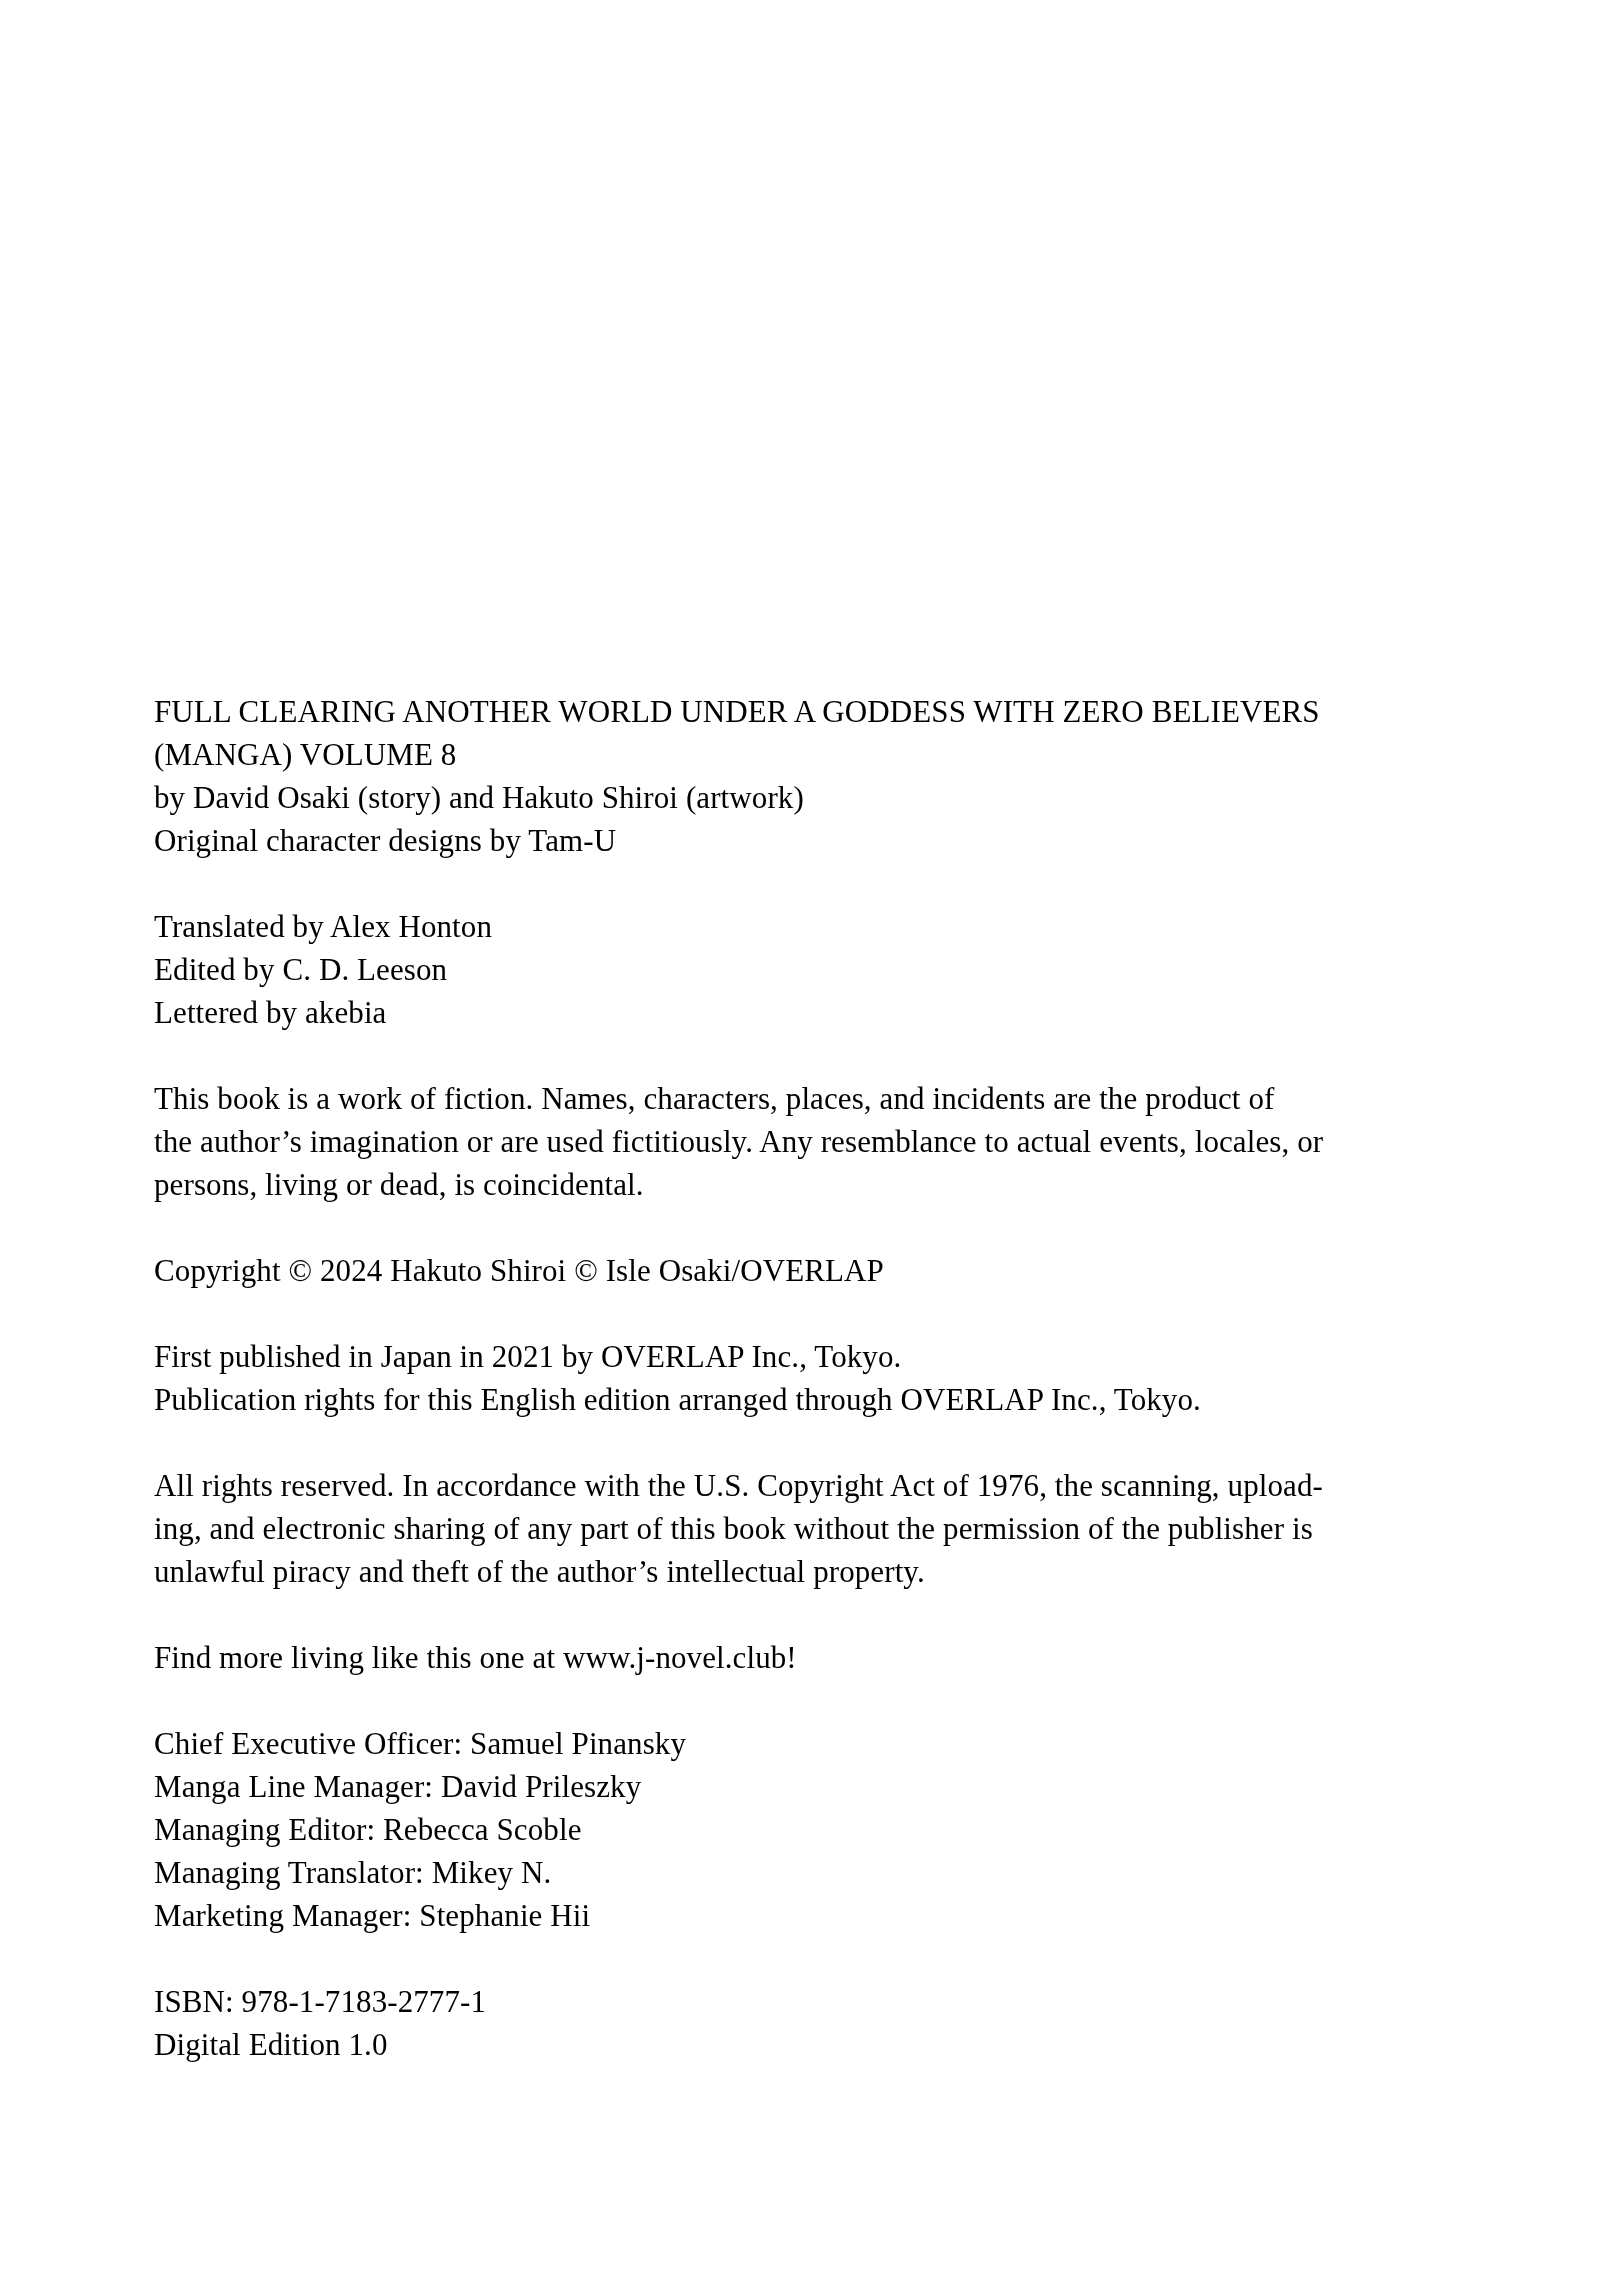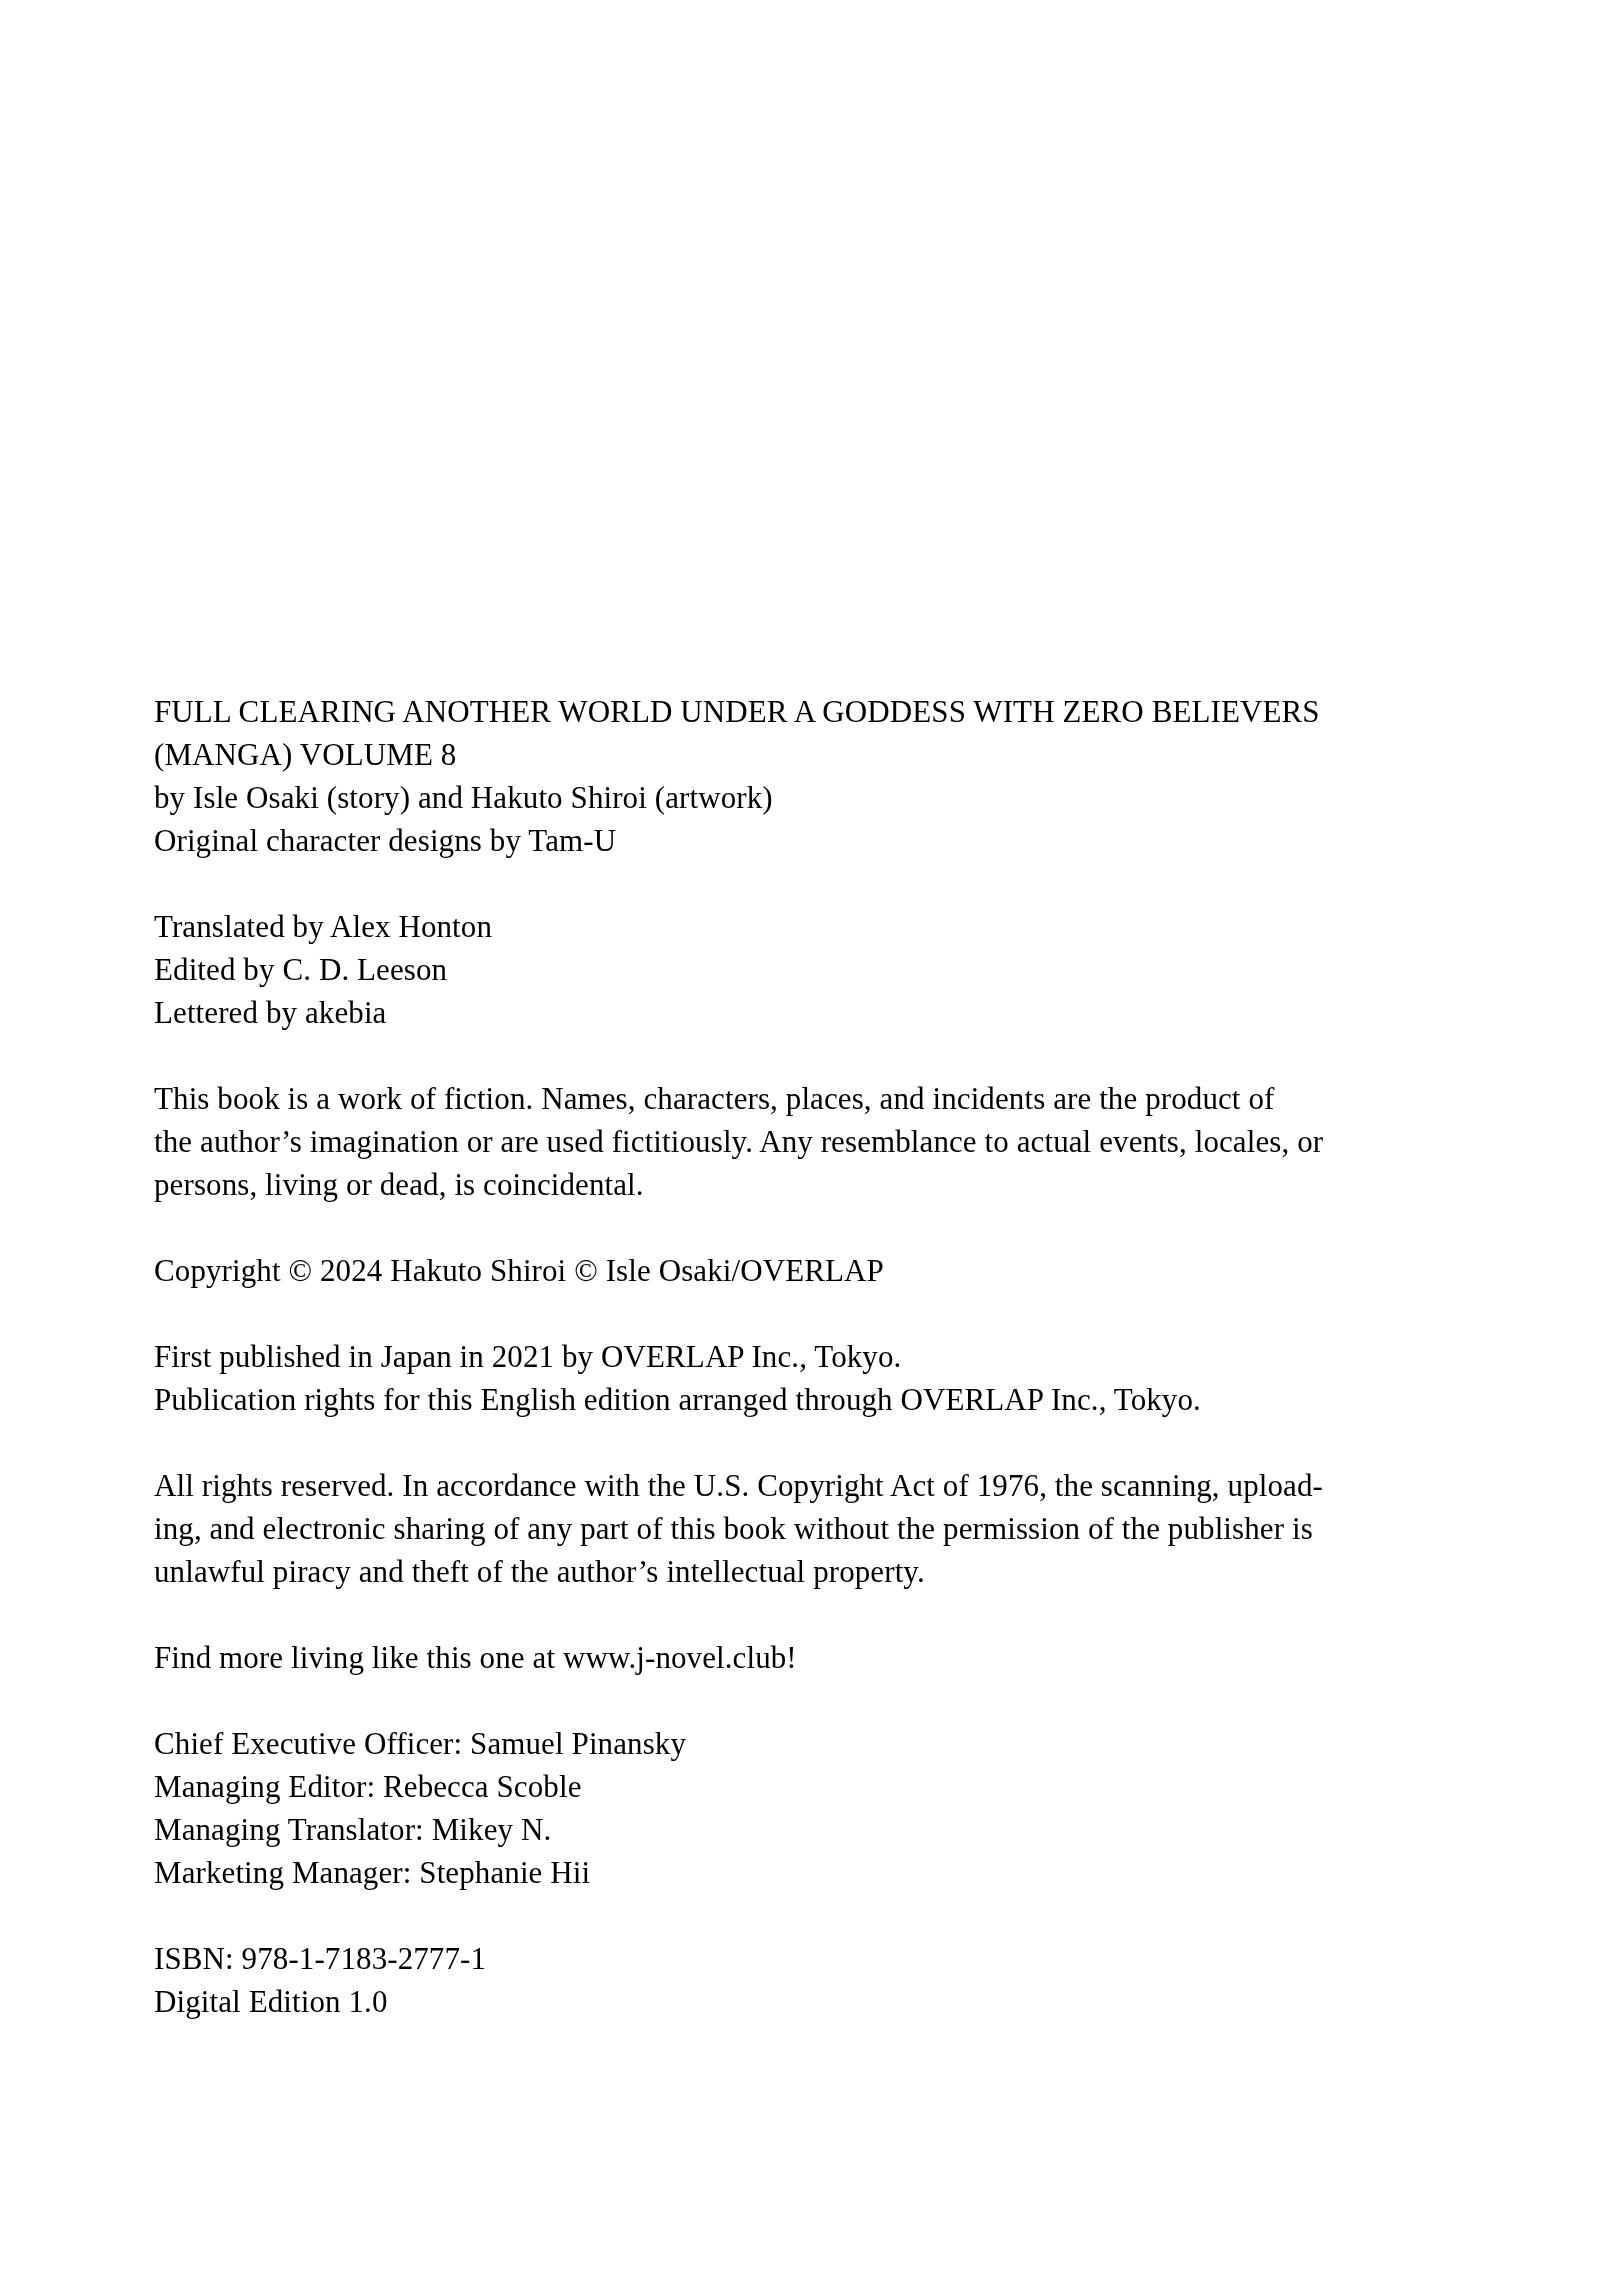--- a/index.html
+++ b/index.html
@@ -38,21 +38,21 @@
 </style>
 </head>
 <body>
 
 <div class="page">
   <div class="colophon">
 
     <div class="block">
       <div class="line">FULL CLEARING ANOTHER WORLD UNDER A GODDESS WITH ZERO BELIEVERS</div>
       <div class="line">(MANGA) VOLUME 8</div>
-      <div class="line">by Isle Osaki (story) and Hakuto Shiroi (artwork)</div>
+      <div class="line">by David Osaki (story) and Hakuto Shiroi (artwork)</div>
       <div class="line">Original character designs by Tam-U</div>
     </div>
 
     <div class="block">
       <div class="line">Translated by Alex Honton</div>
       <div class="line">Edited by C. D. Leeson</div>
       <div class="line">Lettered by akebia</div>
     </div>
 
     <div class="block">
@@ -75,20 +75,21 @@
       <div class="line">ing, and electronic sharing of any part of this book without the permission of the publisher is</div>
       <div class="line">unlawful piracy and theft of the author’s intellectual property.</div>
     </div>
 
     <div class="block">
       <div class="line">Find more living like this one at www.j-novel.club!</div>
     </div>
 
     <div class="block">
       <div class="line">Chief Executive Officer: Samuel Pinansky</div>
+      <div class="line">Manga Line Manager: David Prileszky</div>
       <div class="line">Managing Editor: Rebecca Scoble</div>
       <div class="line">Managing Translator: Mikey N.</div>
       <div class="line">Marketing Manager: Stephanie Hii</div>
     </div>
 
     <div class="block">
       <div class="line">ISBN: 978-1-7183-2777-1</div>
       <div class="line">Digital Edition 1.0</div>
     </div>
 

